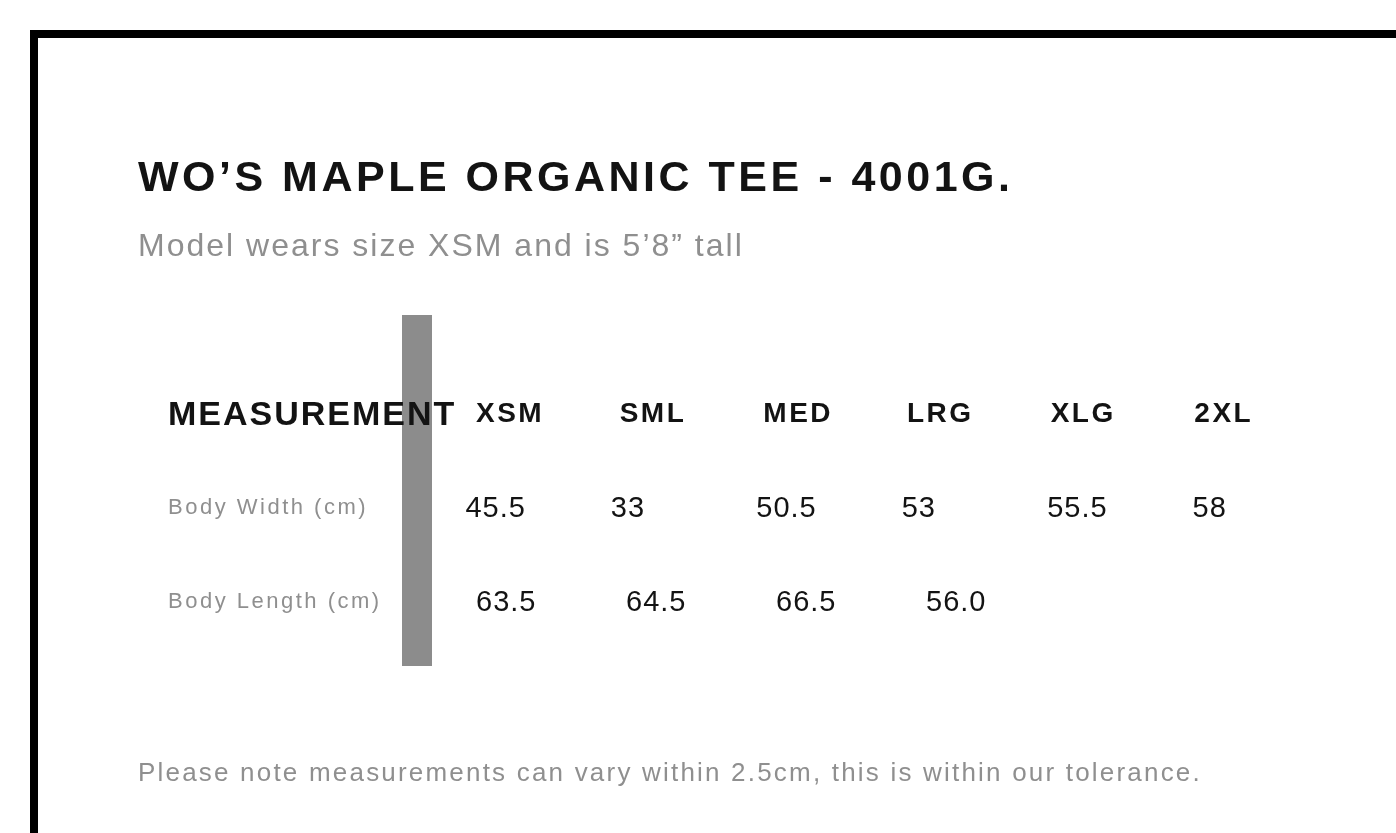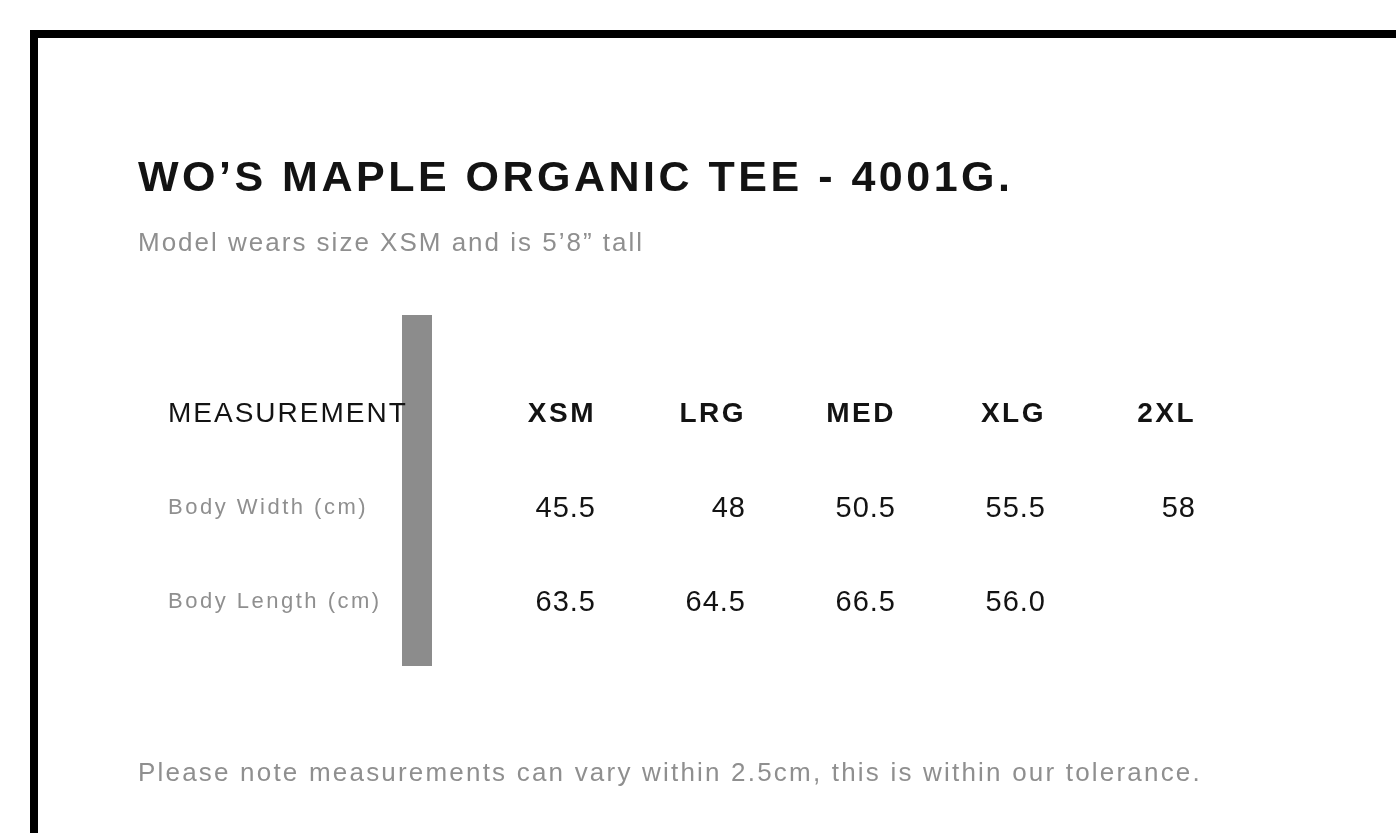--- a/index.html
+++ b/index.html
@@ -33,21 +33,21 @@
     letter-spacing: 3.5px;
     line-height: 1.1;
     color: var(--text-primary);
     white-space: nowrap;
   }
 
   .subtitle {
     position: absolute;
     left: 85px;
     top: 174px;
-    font-size: 26px;
+    font-size: 32px;
     font-weight: 400;
     letter-spacing: 2px;
     color: var(--text-muted);
     white-space: nowrap;
   }
 
   .size-table {
     position: absolute;
     left: 85px;
     top: 313px;
@@ -71,29 +71,29 @@
 
   .row .label-cell {
     width: 308px;
     font-size: 22px;
     letter-spacing: 2.5px;
     color: var(--text-muted);
     white-space: nowrap;
   }
 
   .row.header-row .label-cell {
-    font-size: 28px;
-    font-weight: 400;
+    font-size: 34px;
+    font-weight: 700;
     letter-spacing: 2px;
     color: var(--text-primary);
   }
 
   .row .cell {
     width: 150px;
-    text-align: right;
+    text-align: left;
     font-size: 29px;
     letter-spacing: 1px;
     color: var(--text-primary);
     white-space: nowrap;
   }
 
   .row.header-row .cell {
     font-size: 28px;
     font-weight: 700;
     letter-spacing: 2.5px;
@@ -118,31 +118,33 @@
 
   <p class="subtitle">Model wears size XSM and is 5’8” tall</p>
 
   <div class="table-divider"></div>
 
   <div class="size-table">
 
     <div class="row header-row">
       <div class="label-cell">MEASUREMENT</div>
       <div class="cell">XSM</div>
+      <div class="cell">SML</div>
+      <div class="cell">MED</div>
       <div class="cell">LRG</div>
-      <div class="cell">MED</div>
       <div class="cell">XLG</div>
       <div class="cell">2XL</div>
     </div>
 
     <div class="row">
       <div class="label-cell">Body Width (cm)</div>
       <div class="cell">45.5</div>
-      <div class="cell">48</div>
+      <div class="cell">33</div>
       <div class="cell">50.5</div>
+      <div class="cell">53</div>
       <div class="cell">55.5</div>
       <div class="cell">58</div>
     </div>
 
     <div class="row">
       <div class="label-cell">Body Length (cm)</div>
       <div class="cell">63.5</div>
       <div class="cell">64.5</div>
       <div class="cell">66.5</div>
       <div class="cell">56.0</div>

